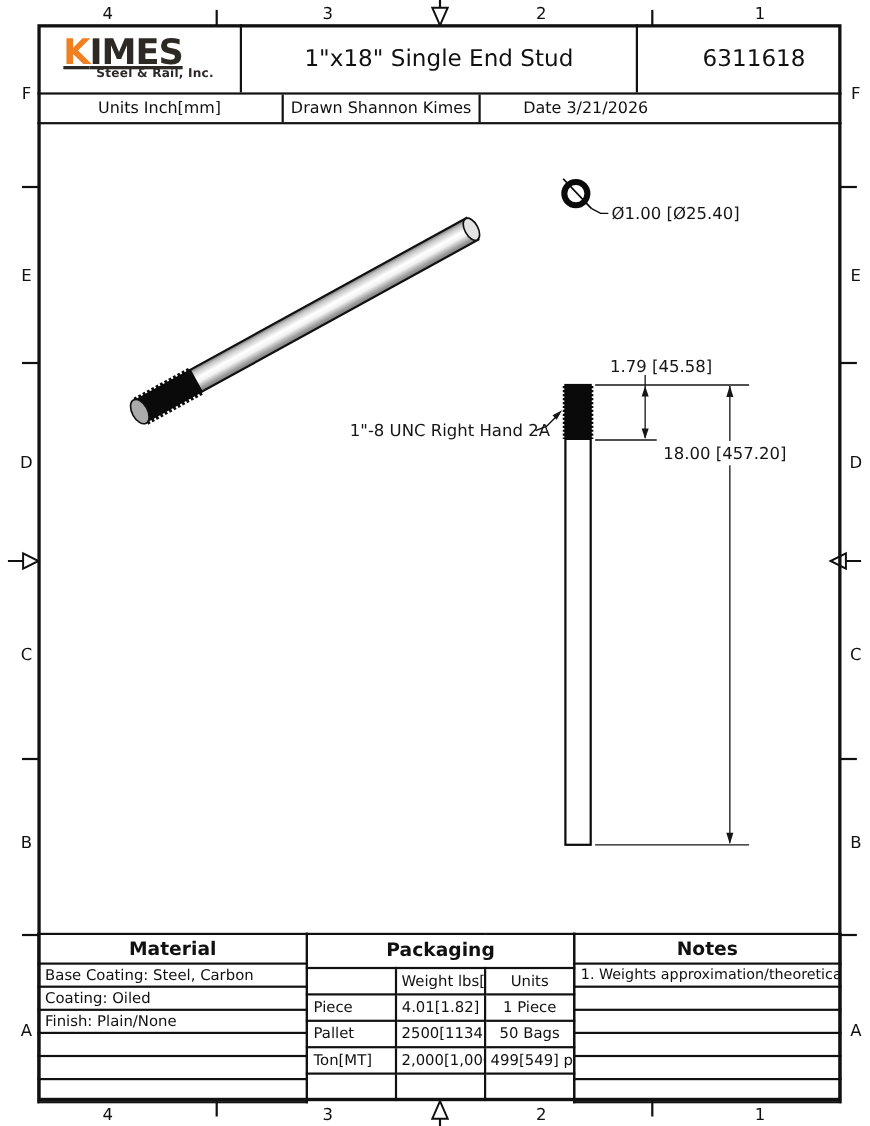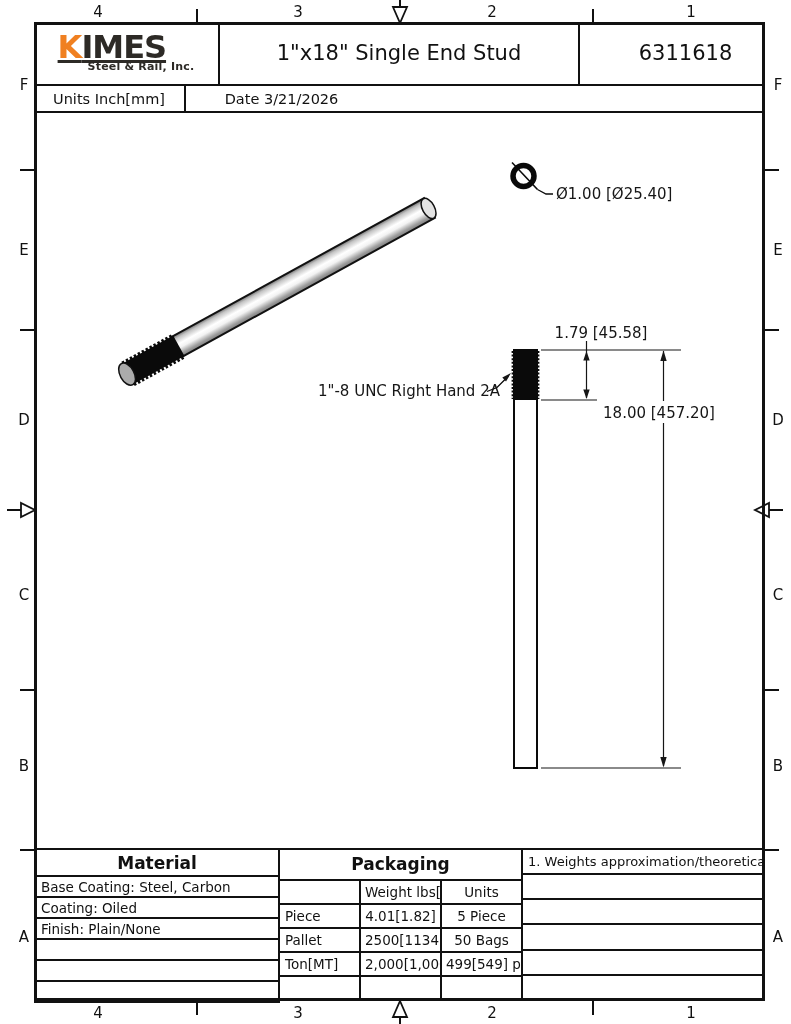--- a/index.html
+++ b/index.html
@@ -173,21 +173,22 @@
           <div class="logo-main" style="color:#2D2A26">
             <span style="color:#F08021">K</span><span>IMES</span>
           </div>
           <div class="logo-sub" style="color:#2D2A26">Steel &amp; Rail, Inc.</div>
         </div>
       </div>
       <div class="tb-cell drawing-title" style="width:360px">1"x18" Single End Stud</div>
       <div class="tb-cell part-number last" style="width:185px">6311618</div>
     </div>
     <div class="tb-row tb-row2">
-      <div class="tb-cell tb-small" style="width:152px">Units Inch[mm]</div>
+      <div class="tb-cell tb-small" style="width:224px">Units Inch[mm]</div>
+      <div class="tb-cell tb-small" style="width:179px">Drawn Shannon Kimes</div>
       <div class="tb-cell tb-small last" style="width:165px">Date 3/21/2026</div>
     </div>
   </div>
 
   <div class="tables">
 
     <table style="width:246px">
       <tbody>
           <tr>
             <th>Material</th>
@@ -219,21 +220,21 @@
             <th colspan="3">Packaging</th>
           </tr>
       <tr>
         <td style="width:52px"></td>
         <td class="cell-center" style="width:101px">Weight lbs[kgs]</td>
         <td class="cell-center" style="width:92px">Units</td>
       </tr>
       <tr>
         <td class="cell-left">Piece</td>
         <td class="cell-center">4.01[1.82]</td>
-        <td class="cell-center">5 Piece</td>
+        <td class="cell-center">1 Piece</td>
       </tr>
       <tr>
         <td class="cell-left">Pallet</td>
         <td class="cell-center">2500[1134]</td>
         <td class="cell-center">50 Bags</td>
       </tr>
       <tr>
         <td class="cell-left">Ton[MT]</td>
         <td class="cell-center">2,000[1,000]</td>
         <td class="cell-center">499[549] pcs</td>
@@ -241,20 +242,23 @@
       <tr>
         <td></td>
         <td></td>
         <td></td>
       </tr>
     </tbody>
       </table>
 
     <table style="width:244px">
       <tbody>
+          <tr>
+            <th>Notes</th>
+          </tr>
       <tr>
             <td class="cell-left" style="font-size:13px">1. Weights approximation/theoretical.</td>
           </tr>
       <tr>
             <td class="cell-left"></td>
           </tr>
       <tr>
             <td class="cell-left"></td>
           </tr>
       <tr>

